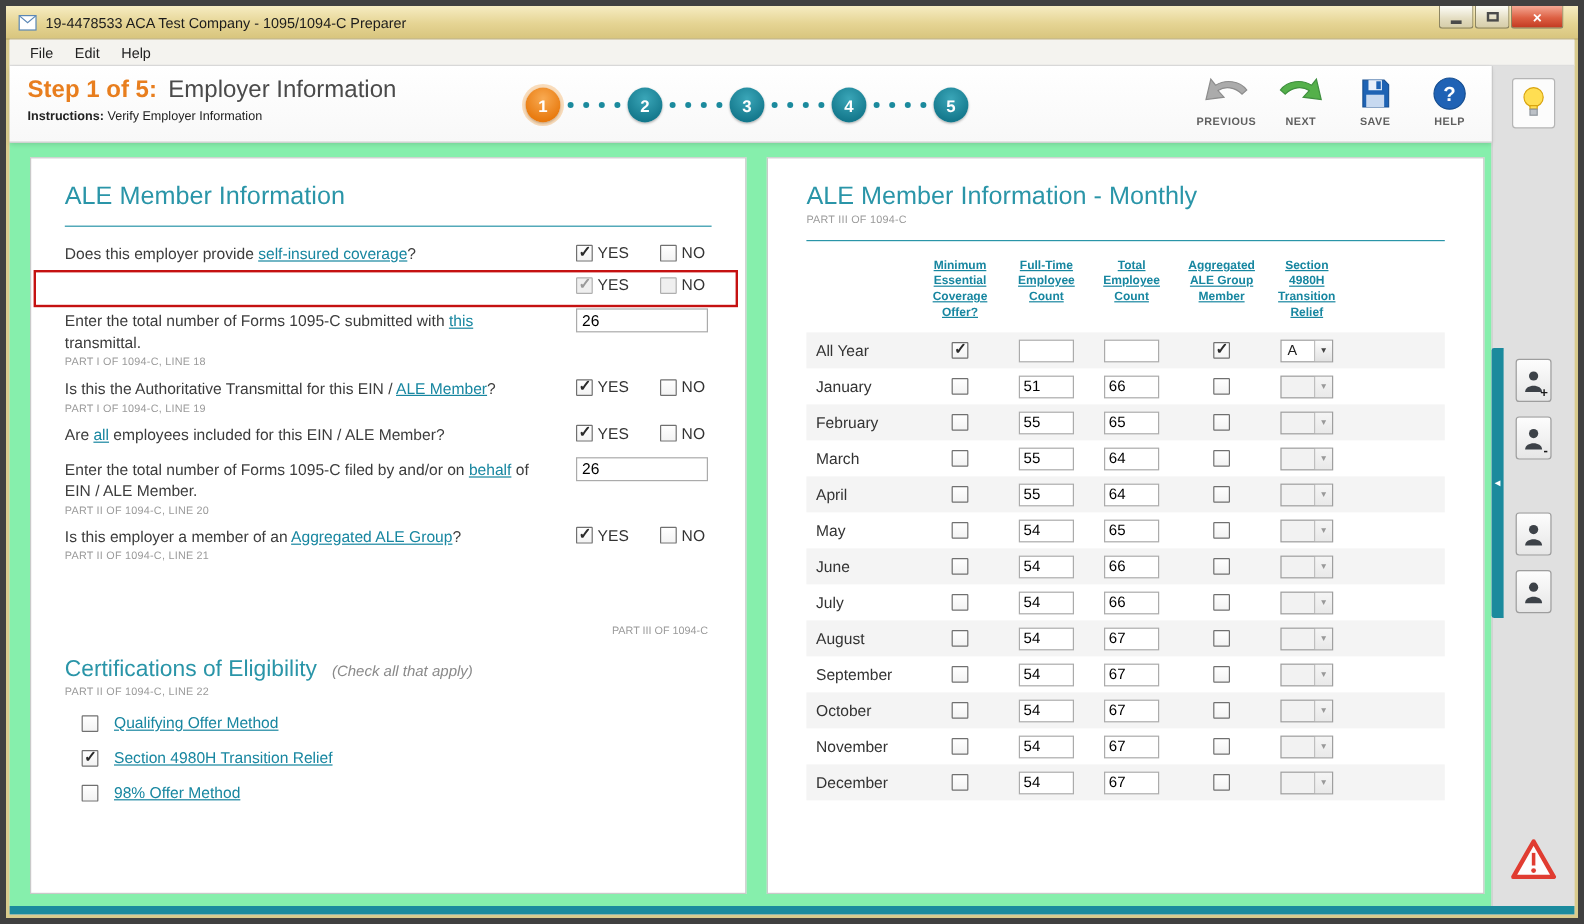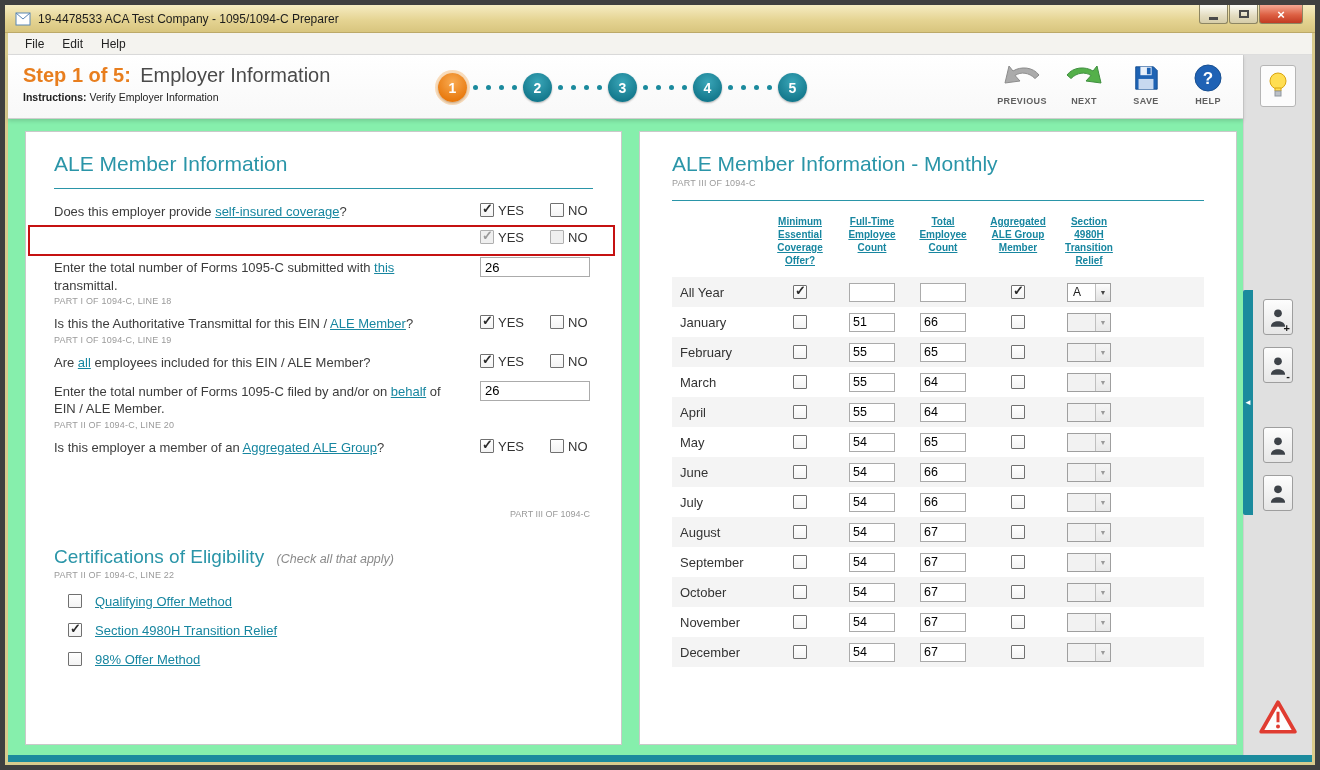--- a/index.html
+++ b/index.html
@@ -62,41 +62,41 @@
   .teal-rule { border:none; border-top:1px solid #2A95A8; margin:12px 0 14px; }
   .part-note { font-size:9px; color:#9A9A9A; letter-spacing:0.2px; margin-top:2px; }
 
   .lnk { color:#1786A0; text-decoration:underline; cursor:pointer; }
 
   .q-row { position:relative; font-size:13px; color:#3C3C3C; margin-bottom:9px; min-height:18px; }
   .q-text { width:406px; line-height:1.35; }
   .q-text.muted { color:#9B9B9B; }
   .q-row.flagged::before { content:""; position:absolute; left:-26px; right:-22px; top:-5px; height:27px;
                            border:2px solid #C51111; pointer-events:none; }
-  .yn { position:absolute; left:426px; top:0; display:flex; }
+  .yn { position:absolute; left:426px; top:0; display:flex; align-items:center; }
   .yn .yn-label { font-size:13px; color:#333; margin-left:4px; }
   .yn .no-cb { margin-left:26px; }
   .cb { width:14px; height:14px; min-width:14px; border:1px solid #707070; border-radius:1px;
         background:linear-gradient(#FFFFFF,#F3F3F3); position:relative; display:inline-block; cursor:pointer; }
   .cb.checked::after { content:"✓"; position:absolute; left:1px; top:-3px; font-size:13px; font-weight:bold; color:#2B2B2B; }
   .cb.disabled { background:#EFEFEF; border-color:#AFAFAF; cursor:default; }
   .cb.disabled.checked::after { color:#9A9A9A; }
   .num-input { position:absolute; left:426px; top:-2px; width:110px; height:20px; border:1px solid #ABABAB;
                font-size:13px; padding:1px 4px; font-family:inherit; }
   .mb-lg { margin-bottom:11px; }
 
   .btn-row { position:relative; height:62px; margin-top:4px; }
   .other-btn { position:absolute; left:426px; top:0; width:110px; height:39px;
                background:linear-gradient(#2498AB,#147A8D); border:1px solid #0F6B7C; border-radius:2px;
                color:#fff; font-weight:bold; font-size:12.5px; text-align:center; line-height:1.35;
                padding-top:4px; cursor:pointer; box-shadow:0 1px 2px rgba(0,0,0,0.25); }
   .btn-note { position:absolute; left:426px; top:43px; width:110px; text-align:right;
               font-size:9px; color:#9A9A9A; }
 
-  .cert-head { margin-top:18px; }
+  .cert-head { margin-top:8px; }
   .cert-title { color:#2A95A8; font-size:19px; }
   .cert-sub { font-style:italic; color:#8A8A8A; font-size:12.5px; margin-left:8px; }
   .cert-row { display:flex; align-items:center; margin:14px 0 14px 14px; }
   .cert-lnk { margin-left:13px; font-size:13px; }
 
   
   .m-head, .m-row { display:grid; grid-template-columns:90px 72px 68px 70px 76px 62px; column-gap:2px; }
   .m-head { align-items:start; margin:4px 0 10px; }
   .m-head-link { font-size:10px; font-weight:bold; color:#1786A0; text-decoration:underline;
                  text-align:center; line-height:1.3; padding:0 3px; cursor:pointer; display:block; }
@@ -309,20 +309,21 @@
       <div class="q-row">
         <div class="q-text">
           <span>Is this employer a member of an </span><a class="lnk">Aggregated ALE Group</a><span>?</span>
         </div>
         <div class="yn">
           <span class="cb checked"></span>
           <span class="yn-label">YES</span>
           <span class="cb no-cb"></span>
           <span class="yn-label">NO</span>
         </div>
+        <div class="part-note">PART II OF 1094-C, LINE 21</div>
       </div>
 
       <div class="btn-row">
         <div class="btn-note">PART III OF 1094-C</div>
       </div>
 
       <div class="cert-head">
         <span class="cert-title">Certifications of Eligibility</span>
         <span class="cert-sub">(Check all that apply)</span>
         <div class="part-note">PART II OF 1094-C, LINE 22</div>

